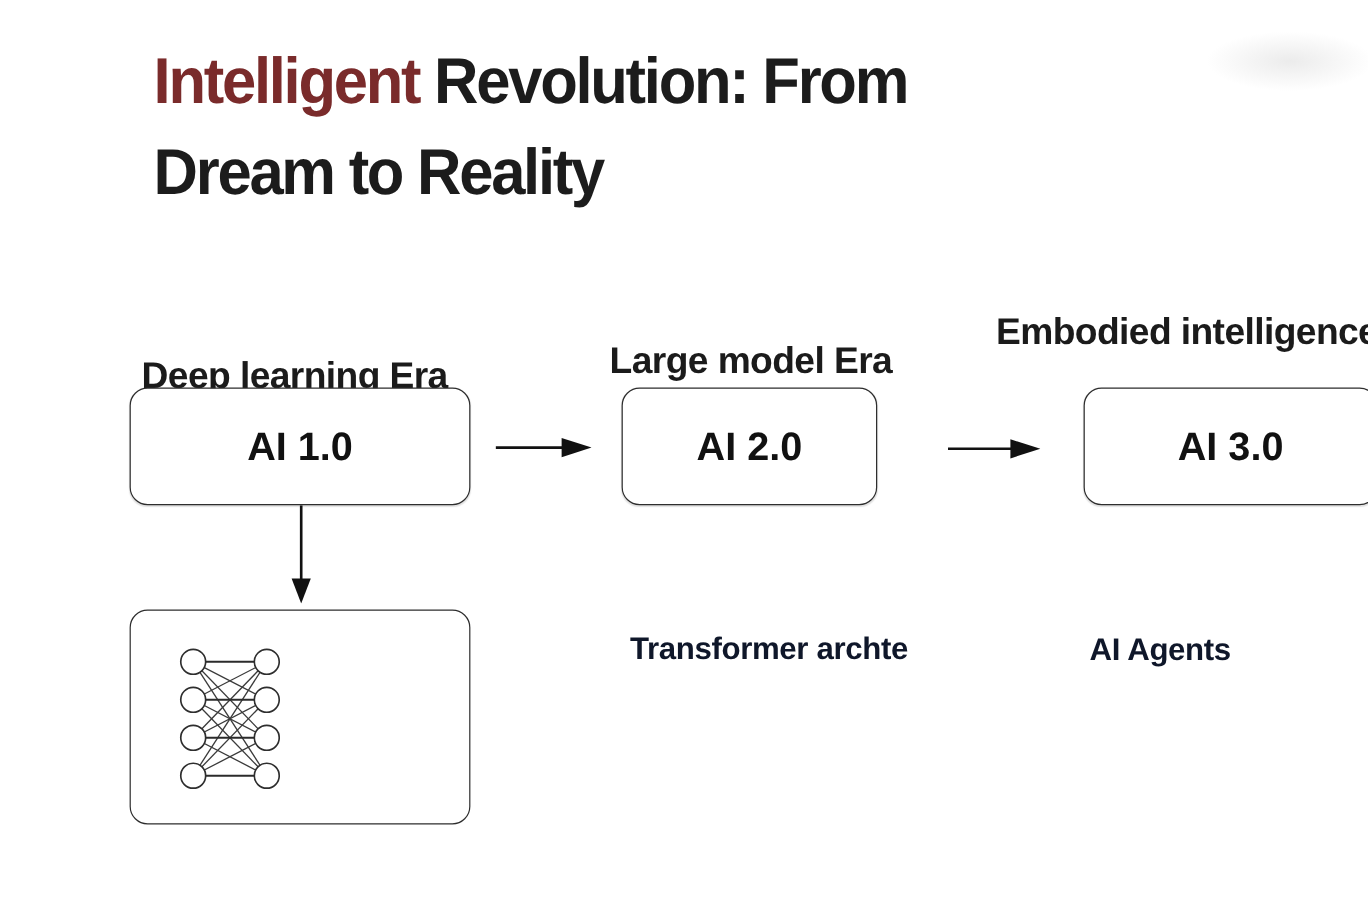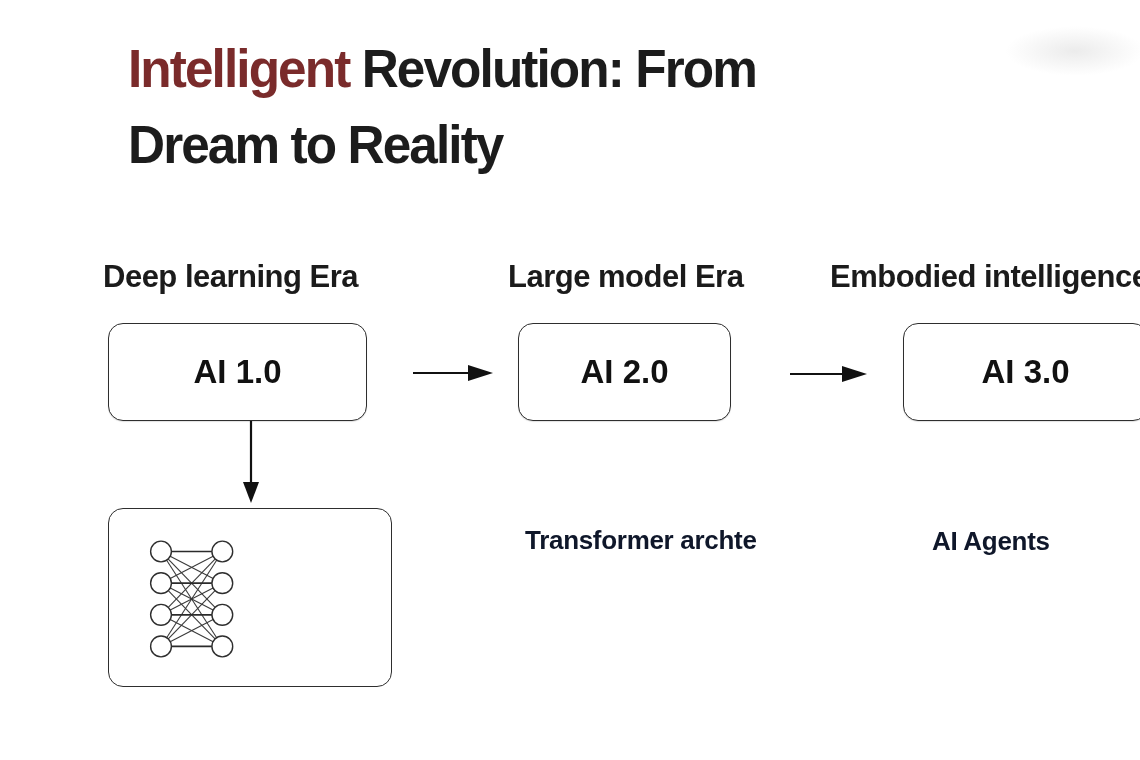--- a/index.html
+++ b/index.html
@@ -39,41 +39,41 @@
 
   .era-label {
     position: absolute;
     top: 259px;
     font-size: 31px;
     font-weight: 700;
     letter-spacing: -0.5px;
     white-space: nowrap;
     color: #1b1b1b;
   }
-  .e1 { left: 103px; }
-  .e2 { left: 508px; }
+  .e1 { left: 118px; margin-top: 36px; }
+  .e2 { left: 508px; margin-top: 24px; }
   .e3 { left: 830px; }
 
   .era-box {
     position: absolute;
     top: 323px;
     height: 98px;
     box-sizing: border-box;
     border: 1.6px solid #2e2e2e;
     border-radius: 15px;
     background: #ffffff;
     display: flex;
     align-items: center;
     justify-content: center;
     font-size: 33px;
     font-weight: 700;
     color: #111111;
     box-shadow: 0 1px 1px rgba(0,0,0,0.12);
   }
-  .b1 { left: 108px; width: 259px; }
+  .b1 { left: 108px; width: 284px; }
   .b2 { left: 518px; width: 213px; }
   .b3 { left: 903px; width: 245px; }
 
   .arrow { position: absolute; }
   .arrow-h1 { left: 413px; top: 364px; }
   .arrow-h2 { left: 790px; top: 365px; }
   .arrow-v  { left: 242px; top: 421px; }
 
   .lower-box {
     position: absolute;
@@ -81,21 +81,21 @@
     width: 284px; height: 179px;
     box-sizing: border-box;
     border: 1.6px solid #2e2e2e;
     border-radius: 15px;
     background: #ffffff;
   }
   .lower-box svg { display: block; width: 100%; height: 100%; }
 
   .text-list { position: absolute; }
   .mid-list { left: 525px; top: 515px; }
-  .right-list { left: 908px; top: 516px; margin-left: 24px; }
+  .right-list { left: 908px; top: 516px; }
   .text-list .item {
     font-size: 26px;
     font-weight: 700;
     line-height: 50px;
     letter-spacing: -0.3px;
     color: #0f172a;
     white-space: nowrap;
   }
 </style>
 </head>

